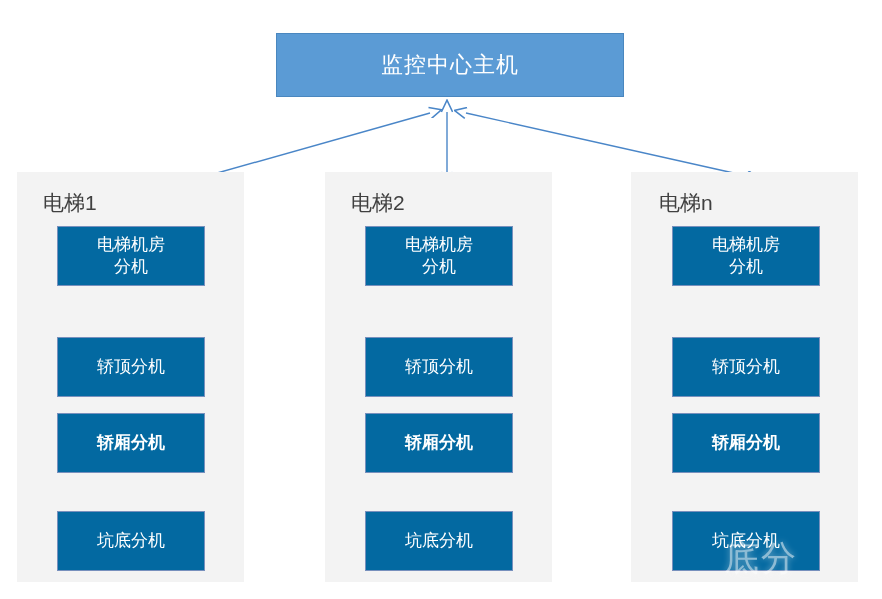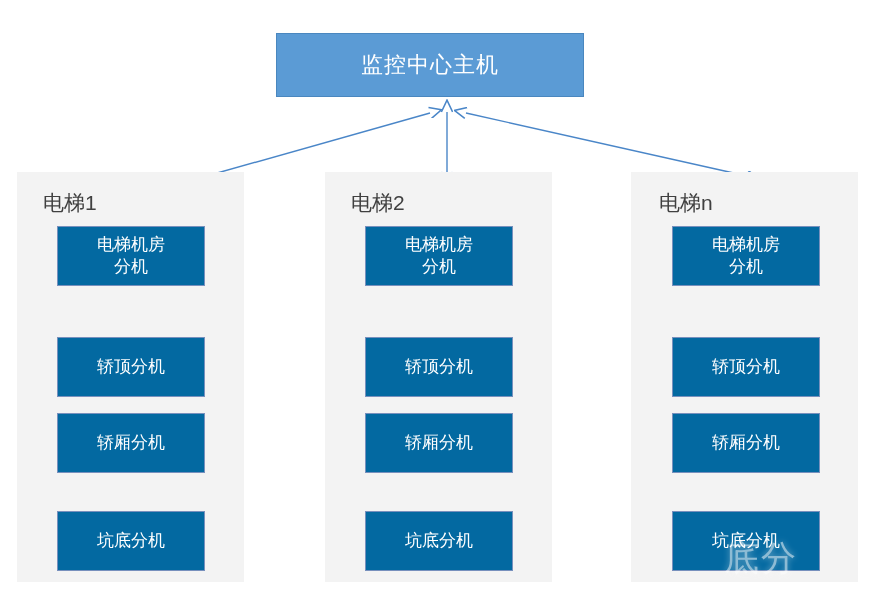--- a/index.html
+++ b/index.html
@@ -18,21 +18,21 @@
     width: 882px;
     height: 599px;
     background: #ffffff;
   }
 
   
   .host-box {
     position: absolute;
     left: 276px;
     top: 33px;
-    width: 308px;
+    width: 348px;
     height: 64px;
     background: #5B9BD5;
     border: 1px solid #4a87bf;
     display: flex;
     align-items: center;
     justify-content: center;
     box-sizing: border-box;
   }
   .host-box-label {
     color: #ffffff;
@@ -87,21 +87,21 @@
     align-items: center;
     justify-content: center;
     text-align: center;
   }
   #group-0 .unit-box { left: 40px; }
   #group-1 .unit-box { left: 40px; }
   #group-2 .unit-box { left: 41px; }
 
   .unit-box.pos-0 { top: 54px; }
   .unit-box.pos-1 { top: 165px; }
-  .unit-box.pos-2 { top: 241px; }
+  .unit-box.pos-2 { top: 241px; font-weight: bold; }
   .unit-box.pos-3 { top: 339px; }
 
   .unit-label {
     color: #ffffff;
     font-size: 17px;
     line-height: 1.28;
     white-space: pre-line;
   }
 
   

